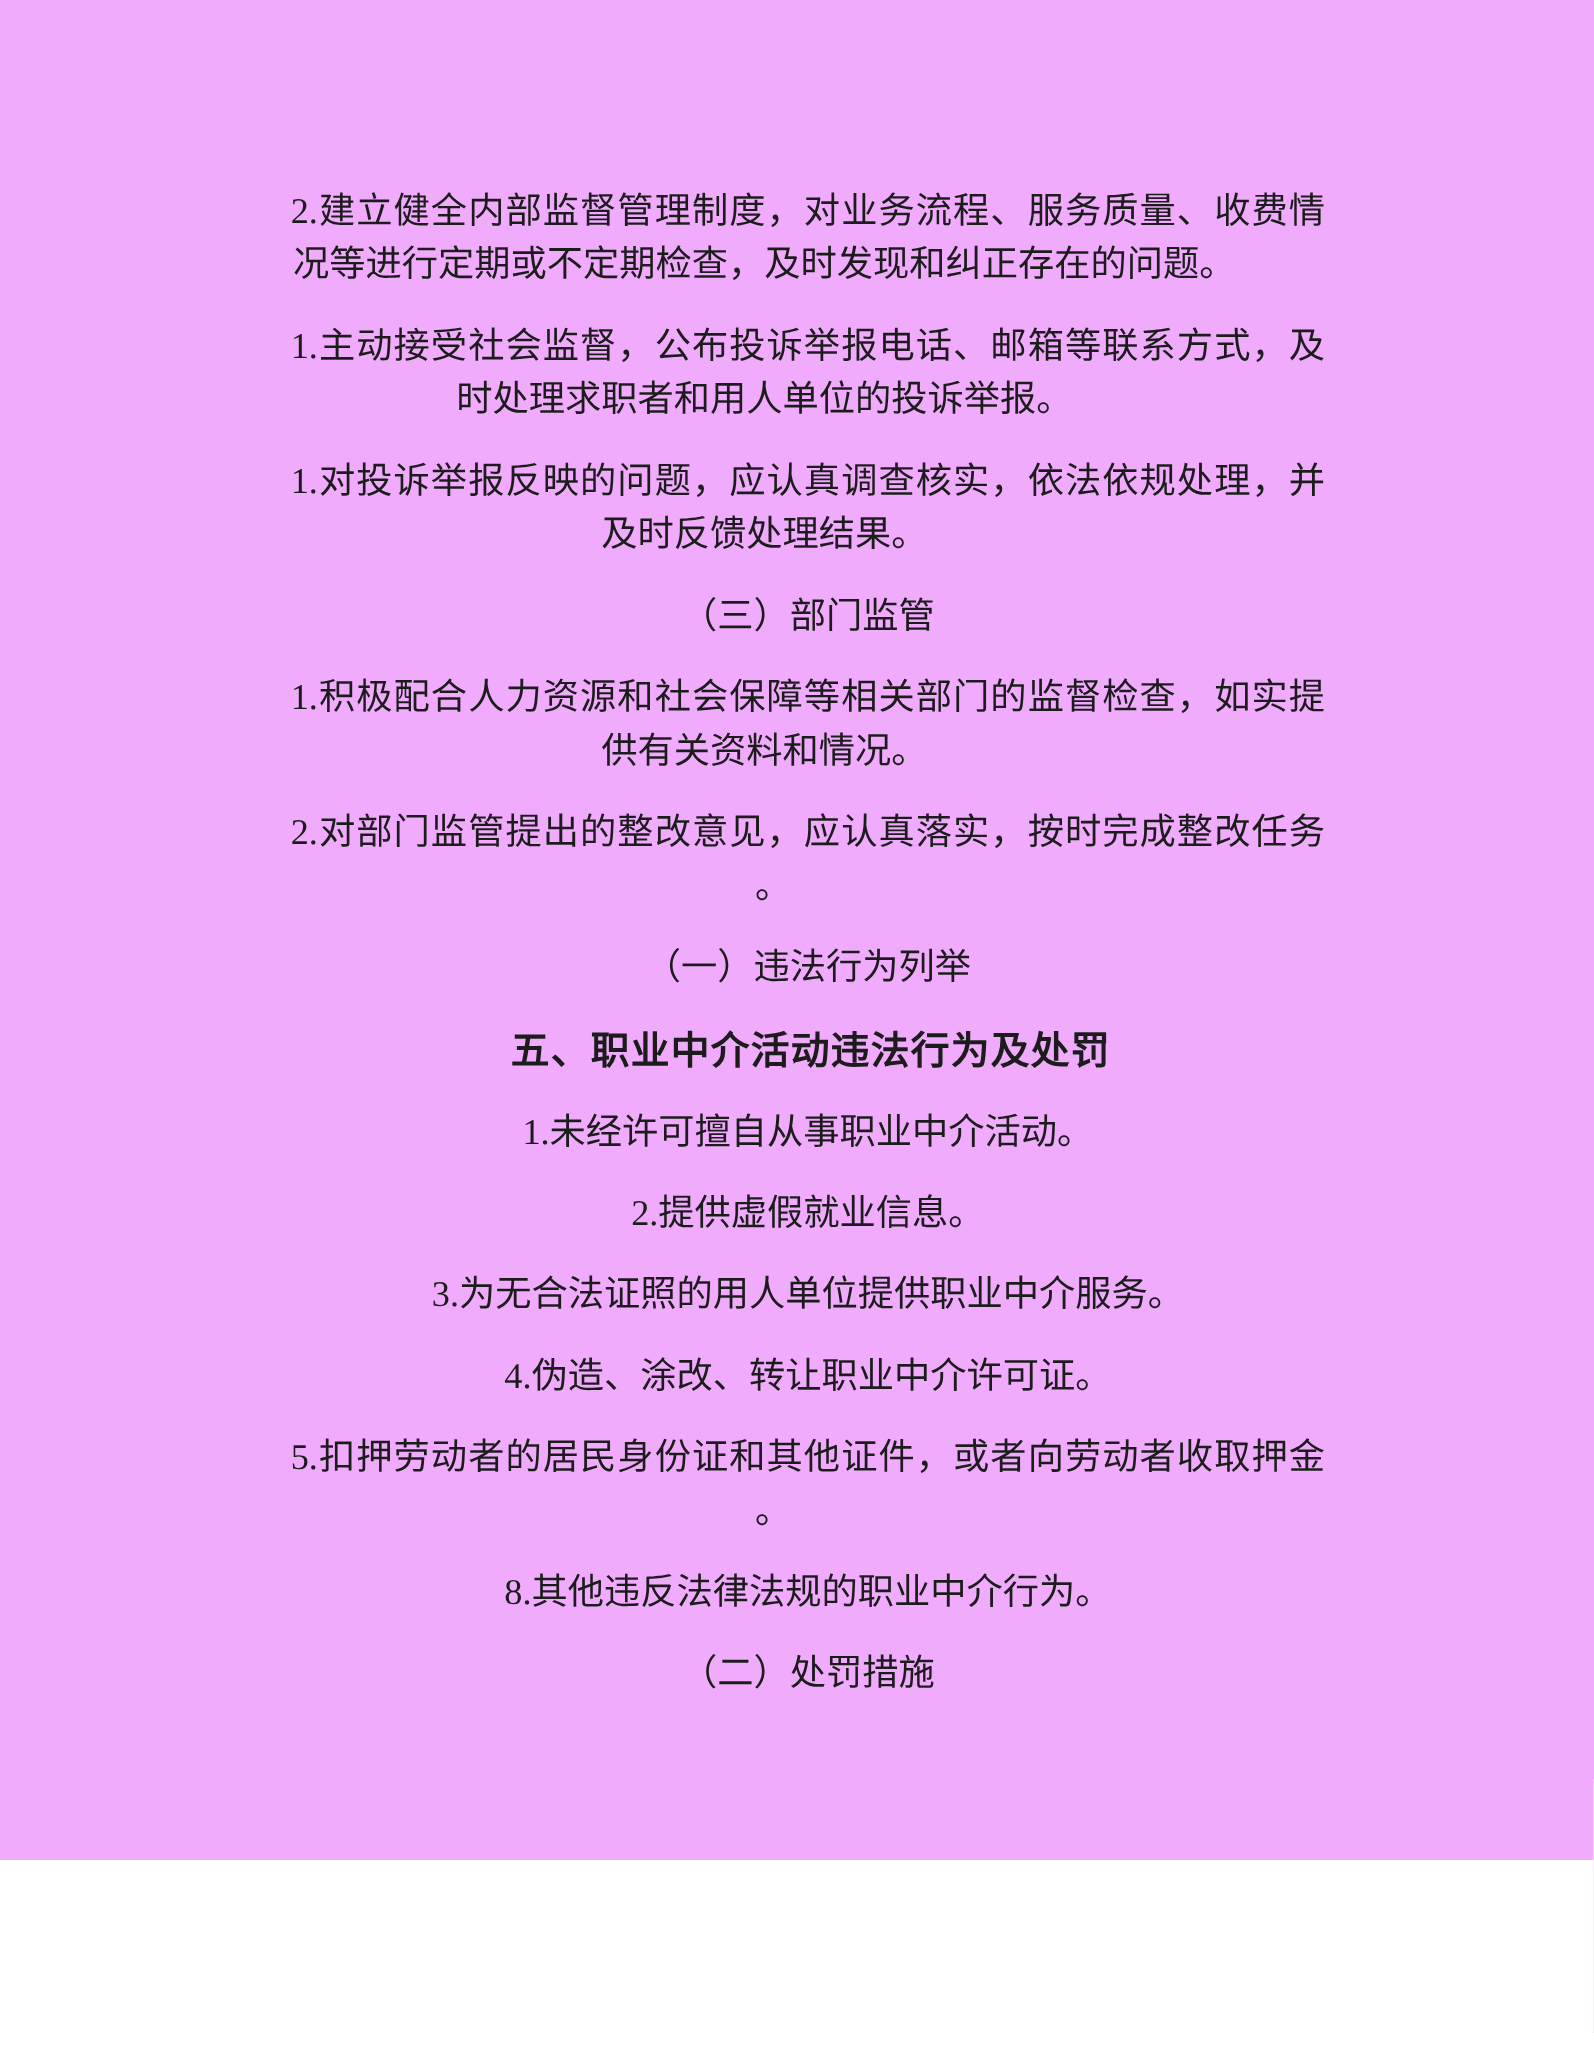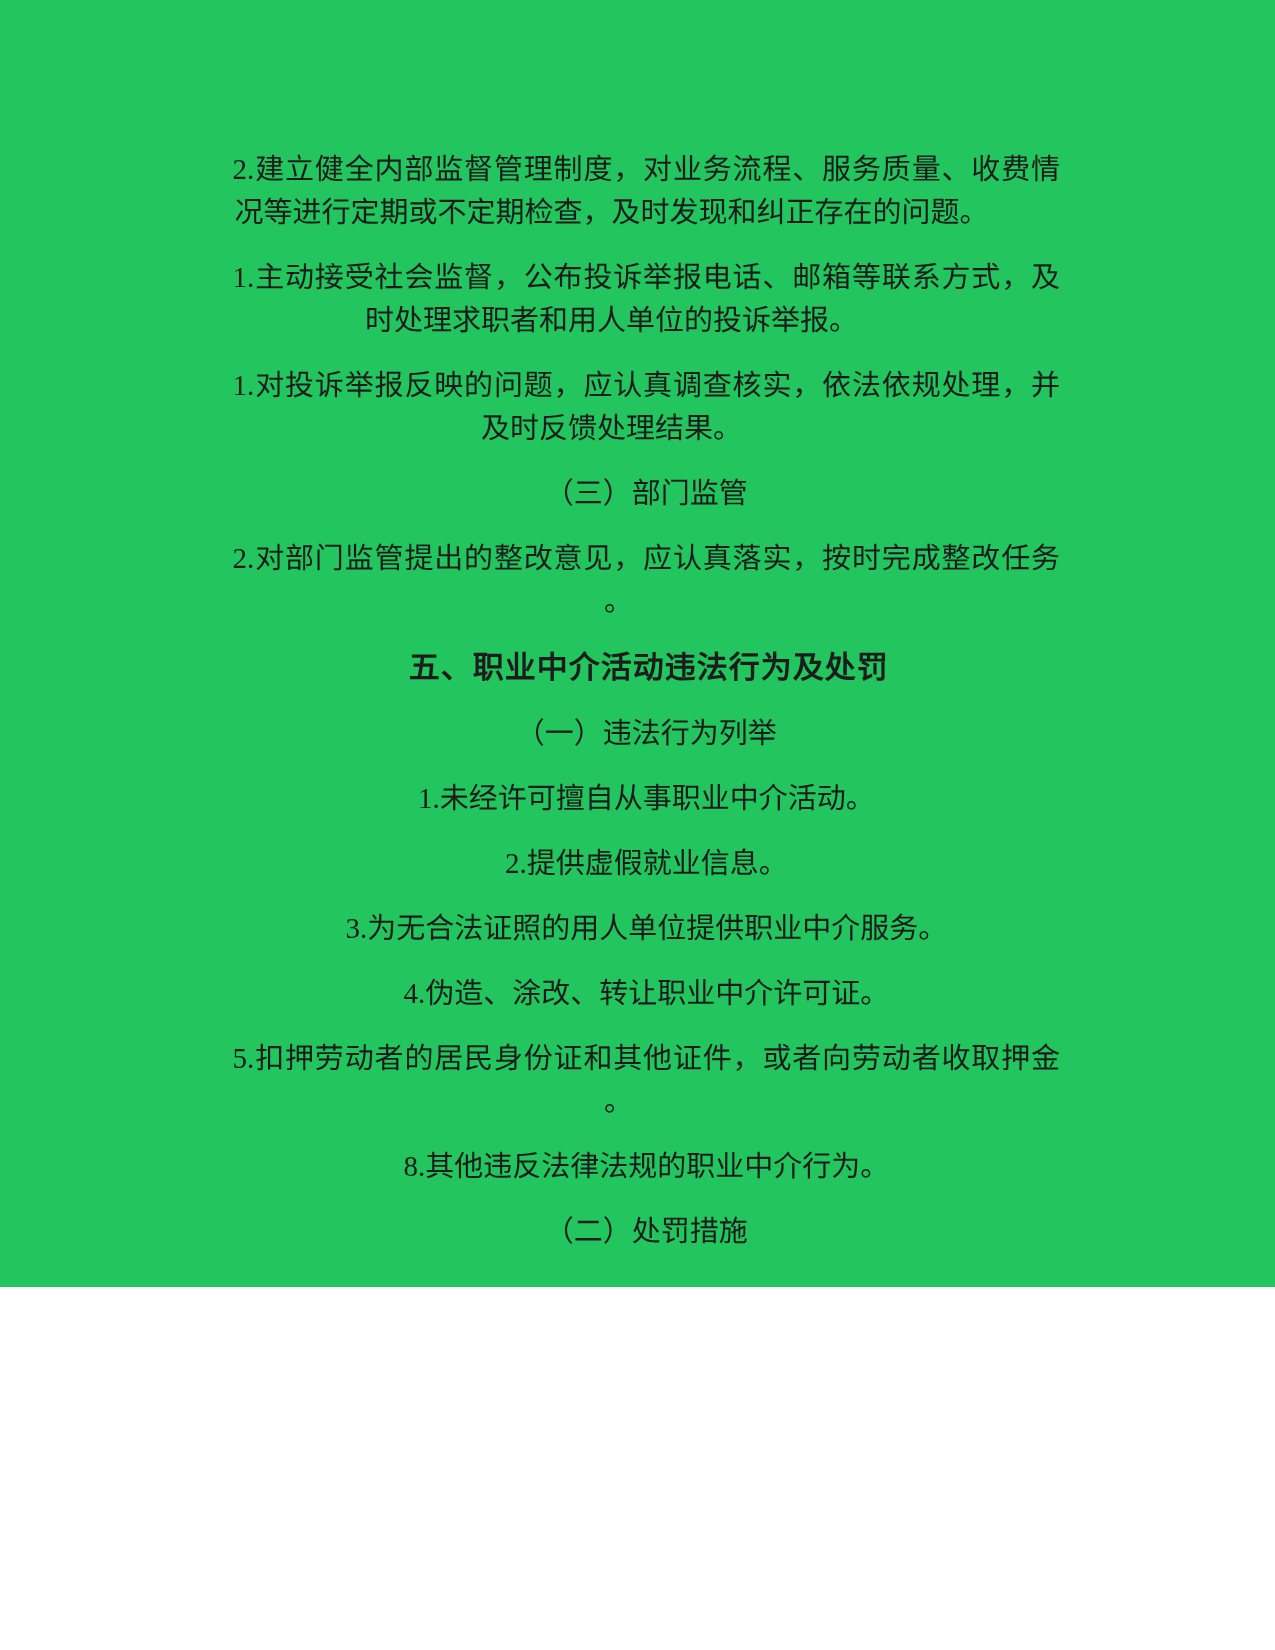--- a/index.html
+++ b/index.html
@@ -3,22 +3,22 @@
 <meta charset="utf-8">
 <style>
   html, body {
     margin: 0;
     padding: 0;
     background: #ffffff;
   }
   .page {
     position: relative;
     width: 1275px;
-    height: 1287px;
-    background: #22c55e;
+    height: 1488px;
+    background: #f0abfc;
     overflow: hidden;
   }
   .doc-content {
     position: absolute;
     left: 163px;
     top: 148px;
     width: 897px;
     color: #1c1c1c;
     font-family: "Liberation Serif", "DejaVu Serif", serif;
     font-size: 29px;
@@ -64,28 +64,32 @@
         <div class="line">时处理求职者和用人单位的投诉举报。</div>
       </div>
       <div class="para body">
         <div class="line indent fill">1.对投诉举报反映的问题，应认真调查核实，依法依规处理，并</div>
         <div class="line">及时反馈处理结果。</div>
       </div>
       <div class="para body">
         <div class="line indent">（三）部门监管</div>
       </div>
       <div class="para body">
+        <div class="line indent fill">1.积极配合人力资源和社会保障等相关部门的监督检查，如实提</div>
+        <div class="line">供有关资料和情况。</div>
+      </div>
+      <div class="para body">
         <div class="line indent fill">2.对部门监管提出的整改意见，应认真落实，按时完成整改任务</div>
         <div class="line period-only">。</div>
       </div>
+      <div class="para body">
+        <div class="line indent">（一）违法行为列举</div>
+      </div>
       <div class="para heading">
         <div class="line indent">五、职业中介活动违法行为及处罚</div>
-      </div>
-      <div class="para body">
-        <div class="line indent">（一）违法行为列举</div>
       </div>
       <div class="para body">
         <div class="line indent">1.未经许可擅自从事职业中介活动。</div>
       </div>
       <div class="para body">
         <div class="line indent">2.提供虚假就业信息。</div>
       </div>
       <div class="para body">
         <div class="line indent">3.为无合法证照的用人单位提供职业中介服务。</div>
       </div>

